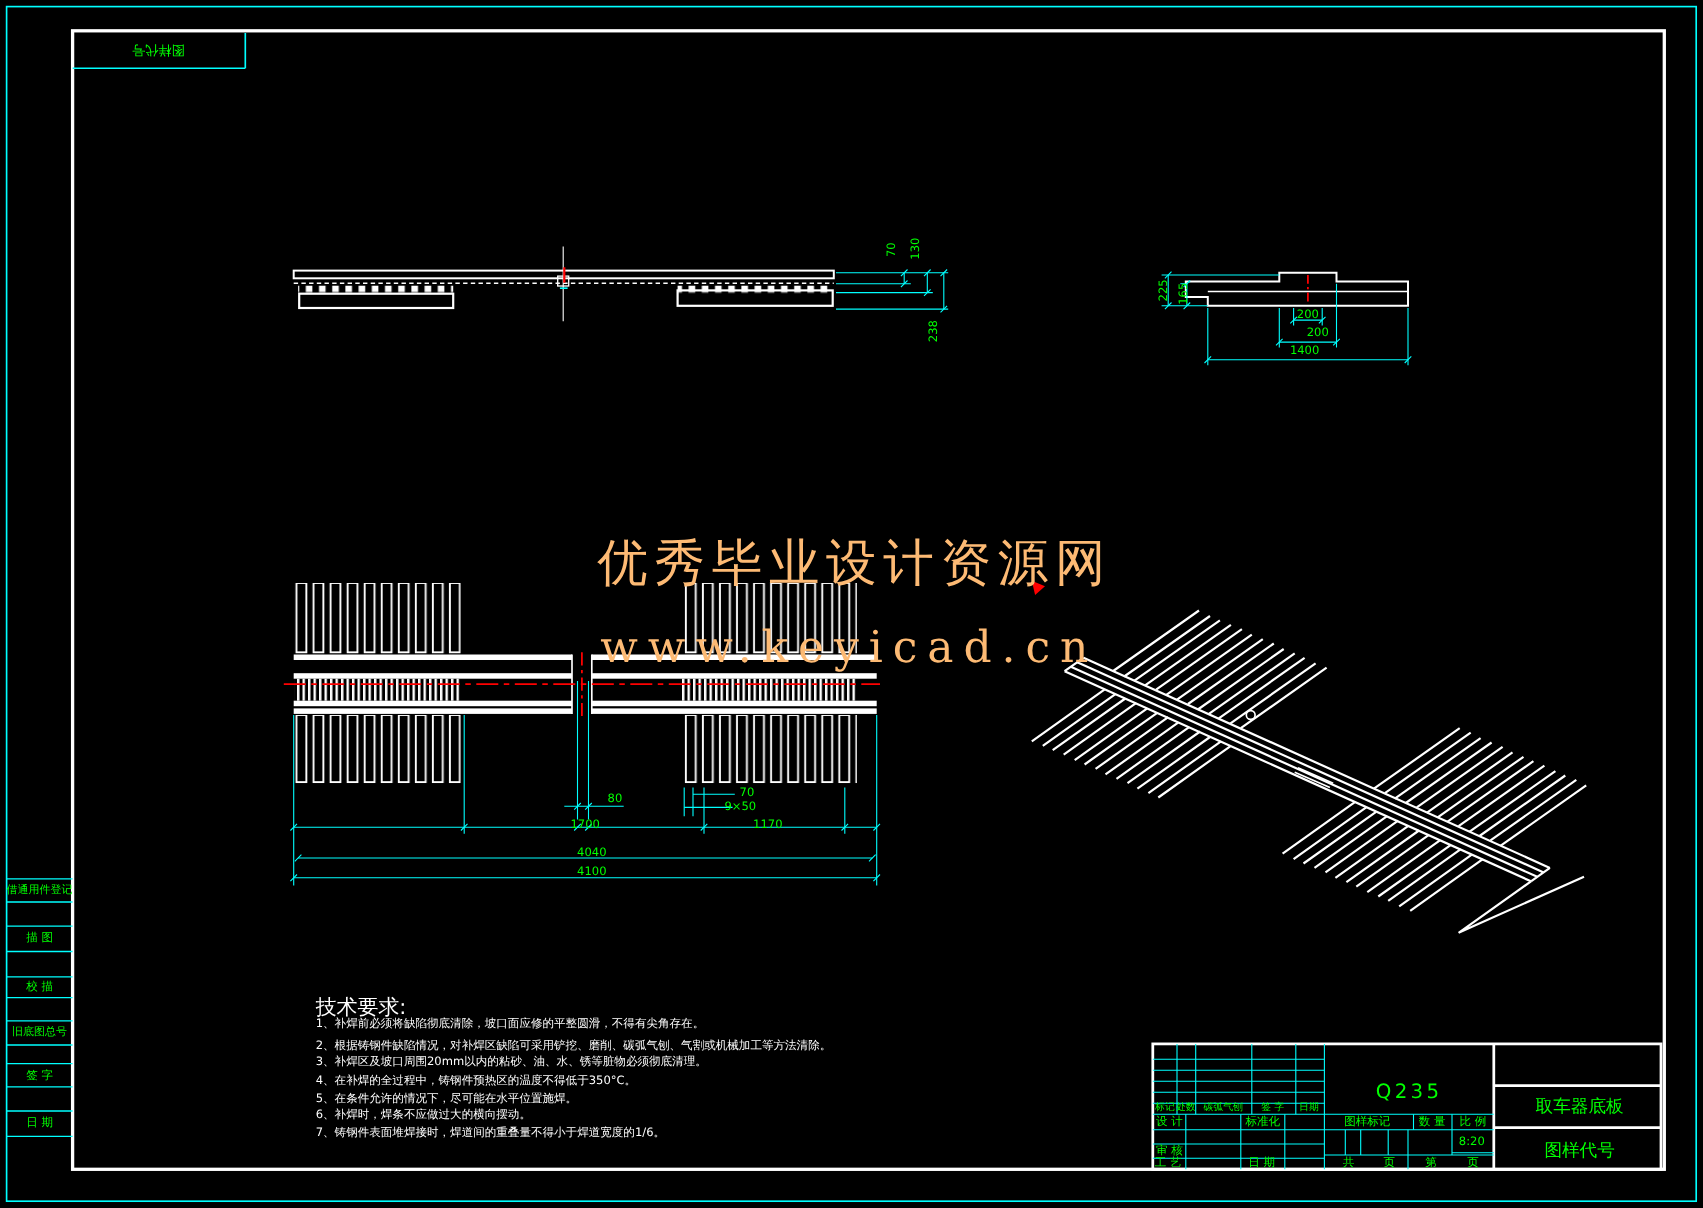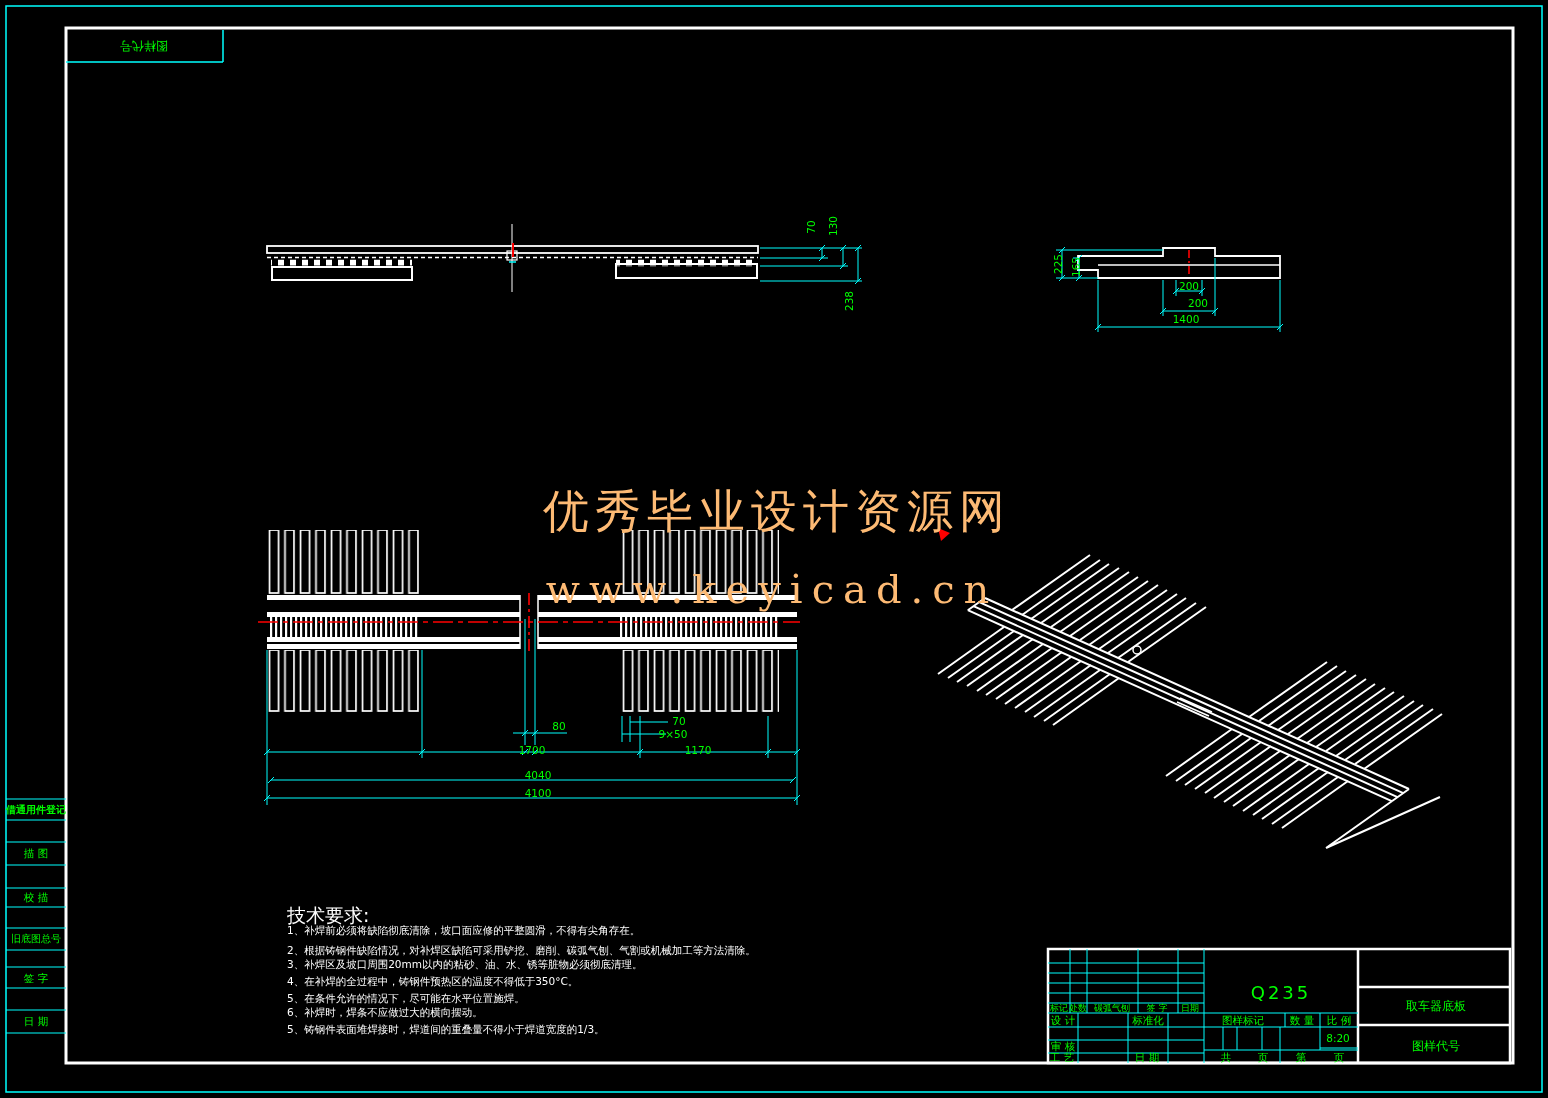--- a/index.html
+++ b/index.html
@@ -8,21 +8,21 @@
   svg{position:absolute;left:0;top:0;}
   .t{position:absolute;transform:translate(-50%,-50%);white-space:nowrap;
      color:#00ff00;font:10.5px "DejaVu Sans",sans-serif;line-height:1;}
   .rot{transform:translate(-50%,-50%) rotate(-90deg);}
   .flip{transform:translate(-50%,-50%) rotate(180deg);}
   .note{position:absolute;transform:none;color:#ffffff;white-space:nowrap;
         font:10.5px "DejaVu Sans",sans-serif;}
   .note-title{font-size:19px;}
   .wm{position:absolute;transform:translate(-50%,-50%);color:#fdba74;
       font-family:"DejaVu Serif",serif;white-space:nowrap;}
-  .f9{font-size:9px;} .f12{font-size:12px;} .f13{font-size:12px;}
+  .f9{font-size:9px;} .f12{font-size:12px;} .f13{font-size:16px;}
   .big{font-size:18px;letter-spacing:3px;margin-top:12px;}
 </style>
 </head>
 <body>
 
 <div id="sheet">
 
   <svg width="1548" height="1098" viewBox="0 0 1548 1098">
     <defs>
       <pattern id="sqp" patternUnits="userSpaceOnUse" width="12" height="7">
@@ -174,35 +174,35 @@
                  M1262,1027 V1050 M1280,1027 V1063"></path>
       </g>
     </g>
   </svg>
 
   <div class="t flip f12" style="left:144px;top:46px;">图样代号</div>
 
   <div class="wm" style="left:777px;top:512px;font-size:46px;letter-spacing:6px;">优秀毕业设计资源网</div>
   <div class="wm" style="left:772px;top:589px;font-size:40px;letter-spacing:9px;">www.keyicad.cn</div>
 
-  <div class="t" style="left:36px;top:810px;font-size:10px;font-weight:bold;">借通用件登记</div>
+  <div class="t" style="left:36px;top:810px;font-size:10px;">借通用件登记</div>
   <div class="t" style="left:36px;top:853px;">描  图</div>
   <div class="t" style="left:36px;top:897px;">校  描</div>
   <div class="t" style="left:36px;top:939px;font-size:10px;">旧底图总号</div>
   <div class="t" style="left:36px;top:978px;">签  字</div>
   <div class="t" style="left:36px;top:1021px;">日  期</div>
 
   <div class="note note-title" style="left:287px;top:903px;">技术要求:</div>
   <div class="note" style="left:287px;top:924px;">1、补焊前必须将缺陷彻底清除，坡口面应修的平整圆滑，不得有尖角存在。</div>
   <div class="note" style="left:287px;top:944px;">2、根据铸钢件缺陷情况，对补焊区缺陷可采用铲挖、磨削、碳弧气刨、气割或机械加工等方法清除。</div>
   <div class="note" style="left:287px;top:958px;">3、补焊区及坡口周围20mm以内的粘砂、油、水、锈等脏物必须彻底清理。</div>
   <div class="note" style="left:287px;top:975px;">4、在补焊的全过程中，铸钢件预热区的温度不得低于350°C。</div>
   <div class="note" style="left:287px;top:992px;">5、在条件允许的情况下，尽可能在水平位置施焊。</div>
   <div class="note" style="left:287px;top:1006px;">6、补焊时，焊条不应做过大的横向摆动。</div>
-  <div class="note" style="left:287px;top:1023px;">5、铸钢件表面堆焊接时，焊道间的重叠量不得小于焊道宽度的1/3。</div>
+  <div class="note" style="left:287px;top:1023px;">7、铸钢件表面堆焊接时，焊道间的重叠量不得小于焊道宽度的1/6。</div>
 
   <div class="t rot" style="left:811px;top:227px;">70</div>
   <div class="t rot" style="left:833px;top:226px;">130</div>
   <div class="t rot" style="left:849px;top:301px;">238</div>
 
   <div class="t rot" style="left:1058px;top:264px;">225</div>
   <div class="t rot" style="left:1076px;top:267px;">165</div>
   <div class="t" style="left:1189px;top:286px;">200</div>
   <div class="t" style="left:1198px;top:303px;">200</div>
   <div class="t" style="left:1186px;top:319px;">1400</div>

